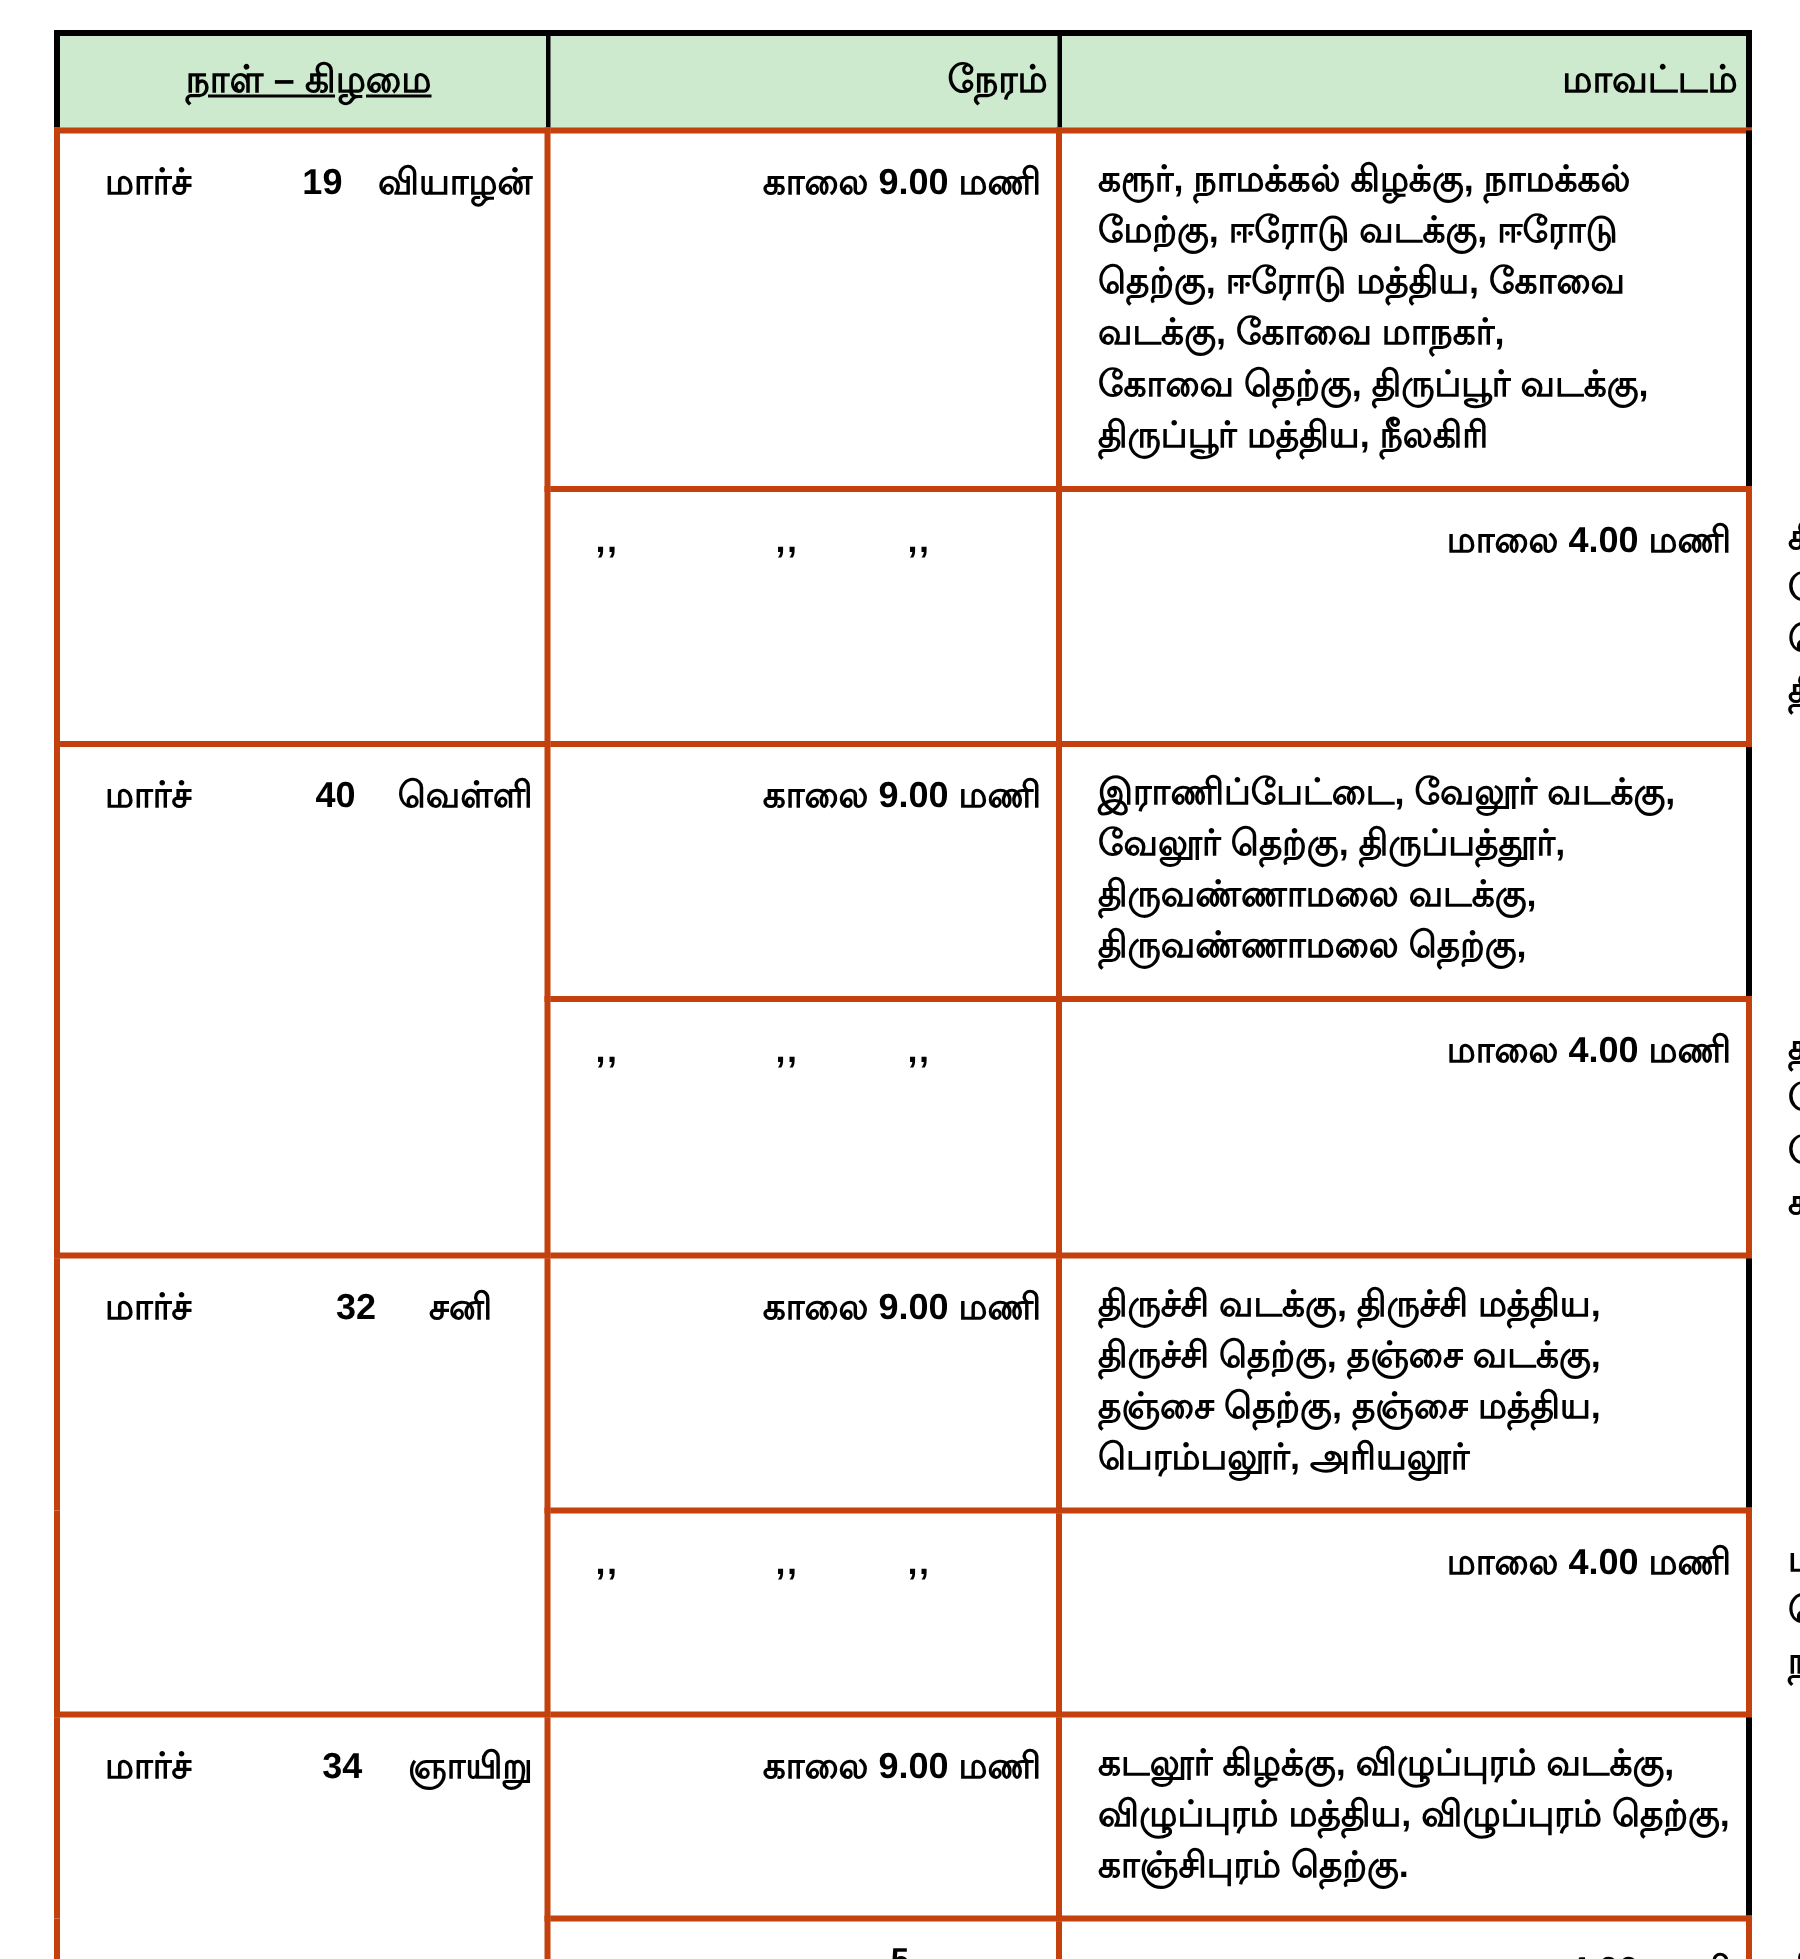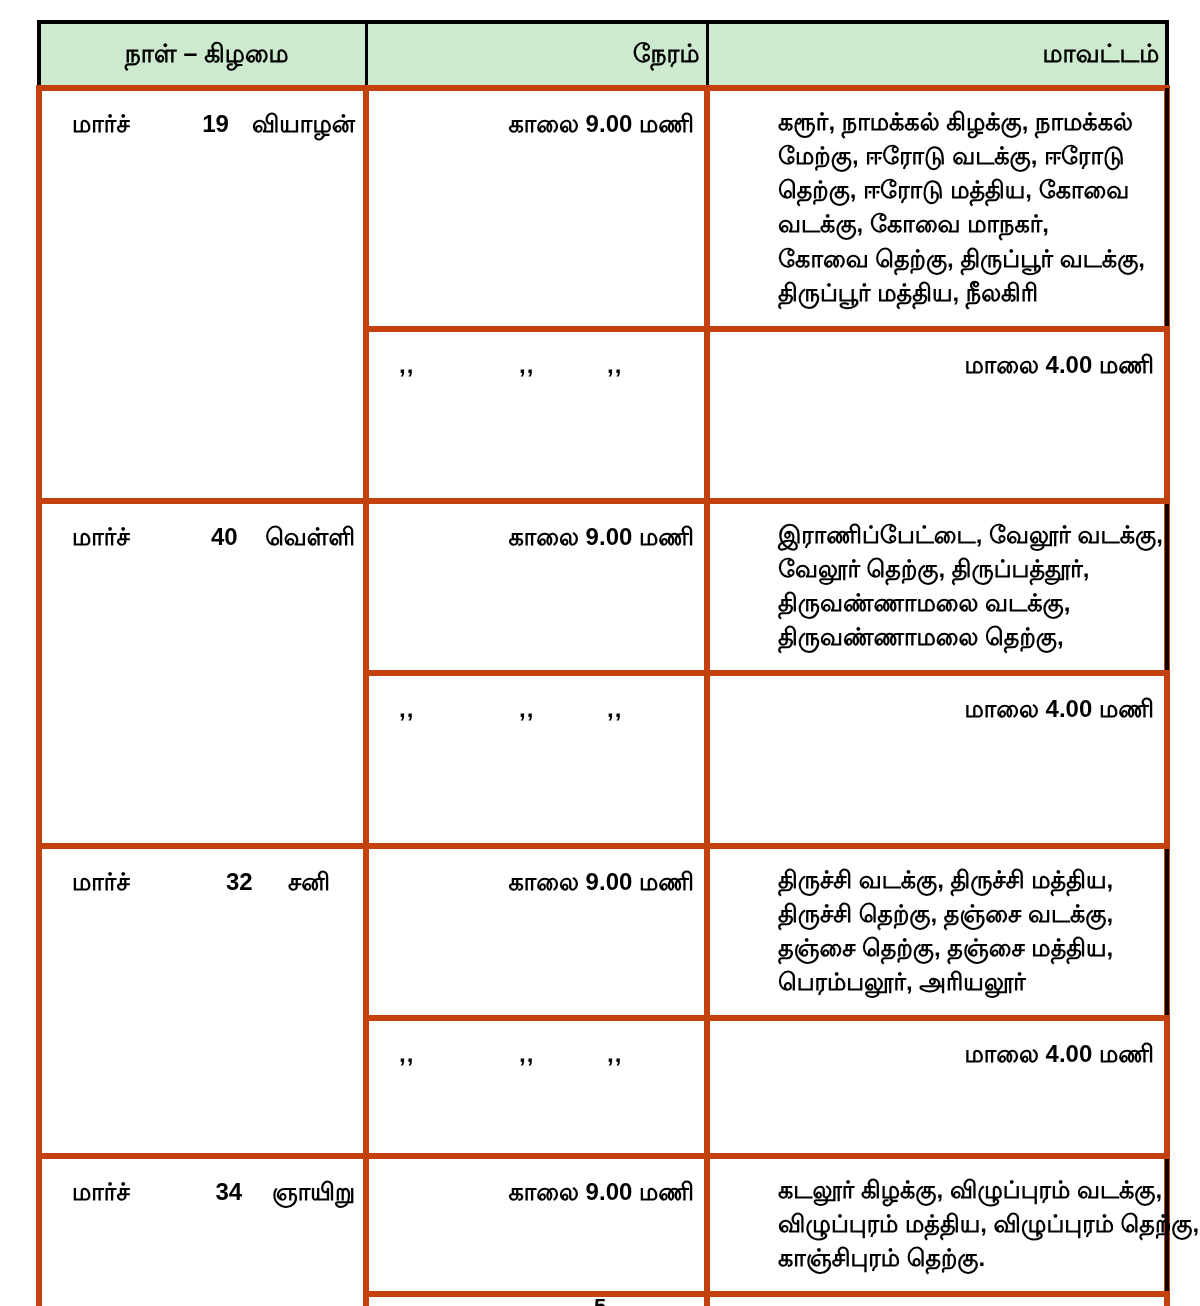--- a/index.html
+++ b/index.html
@@ -44,25 +44,25 @@
   thead th {
     background: #cdeacf;
     border: 3px solid #000000;
     padding: 14px 6px 16px 6px;
     font-size: 25px;
     font-weight: bold;
     text-align: right;
     vertical-align: middle;
     line-height: 1.25;
   }
-  thead th.h-day { text-align: center; padding-left: 14px; }
+  thead th.h-day { text-align: center; padding-left: 14px; text-decoration: underline; }
 
   
   td {
-    border: 6px solid #c2410c;
+    border: 4px solid #c2410c;
     vertical-align: top;
     font-size: 24px;
     line-height: 1.42;
     font-weight: bold;
     padding: 14px 10px 16px 10px;
   }
 
   
   td.day-cell {
     vertical-align: top;
@@ -94,21 +94,21 @@
     padding-top: 16px;
     margin-left: 43px;
   }
 
   td.dist-cell {
     text-align: left;
     padding-left: 24px;
     padding-right: 12px;
     padding-top: 14px;
   }
-  td.dist-cell .dline { display: block; white-space: nowrap; margin-left: 44px; }
+  td.dist-cell .dline { display: block; white-space: nowrap; }
 
   .page-foot {
     position: absolute;
     left: 0;
     top: 1296px;
     width: 1200px;
     text-align: center;
     font-size: 22px;
     font-weight: bold;
     overflow: hidden;

